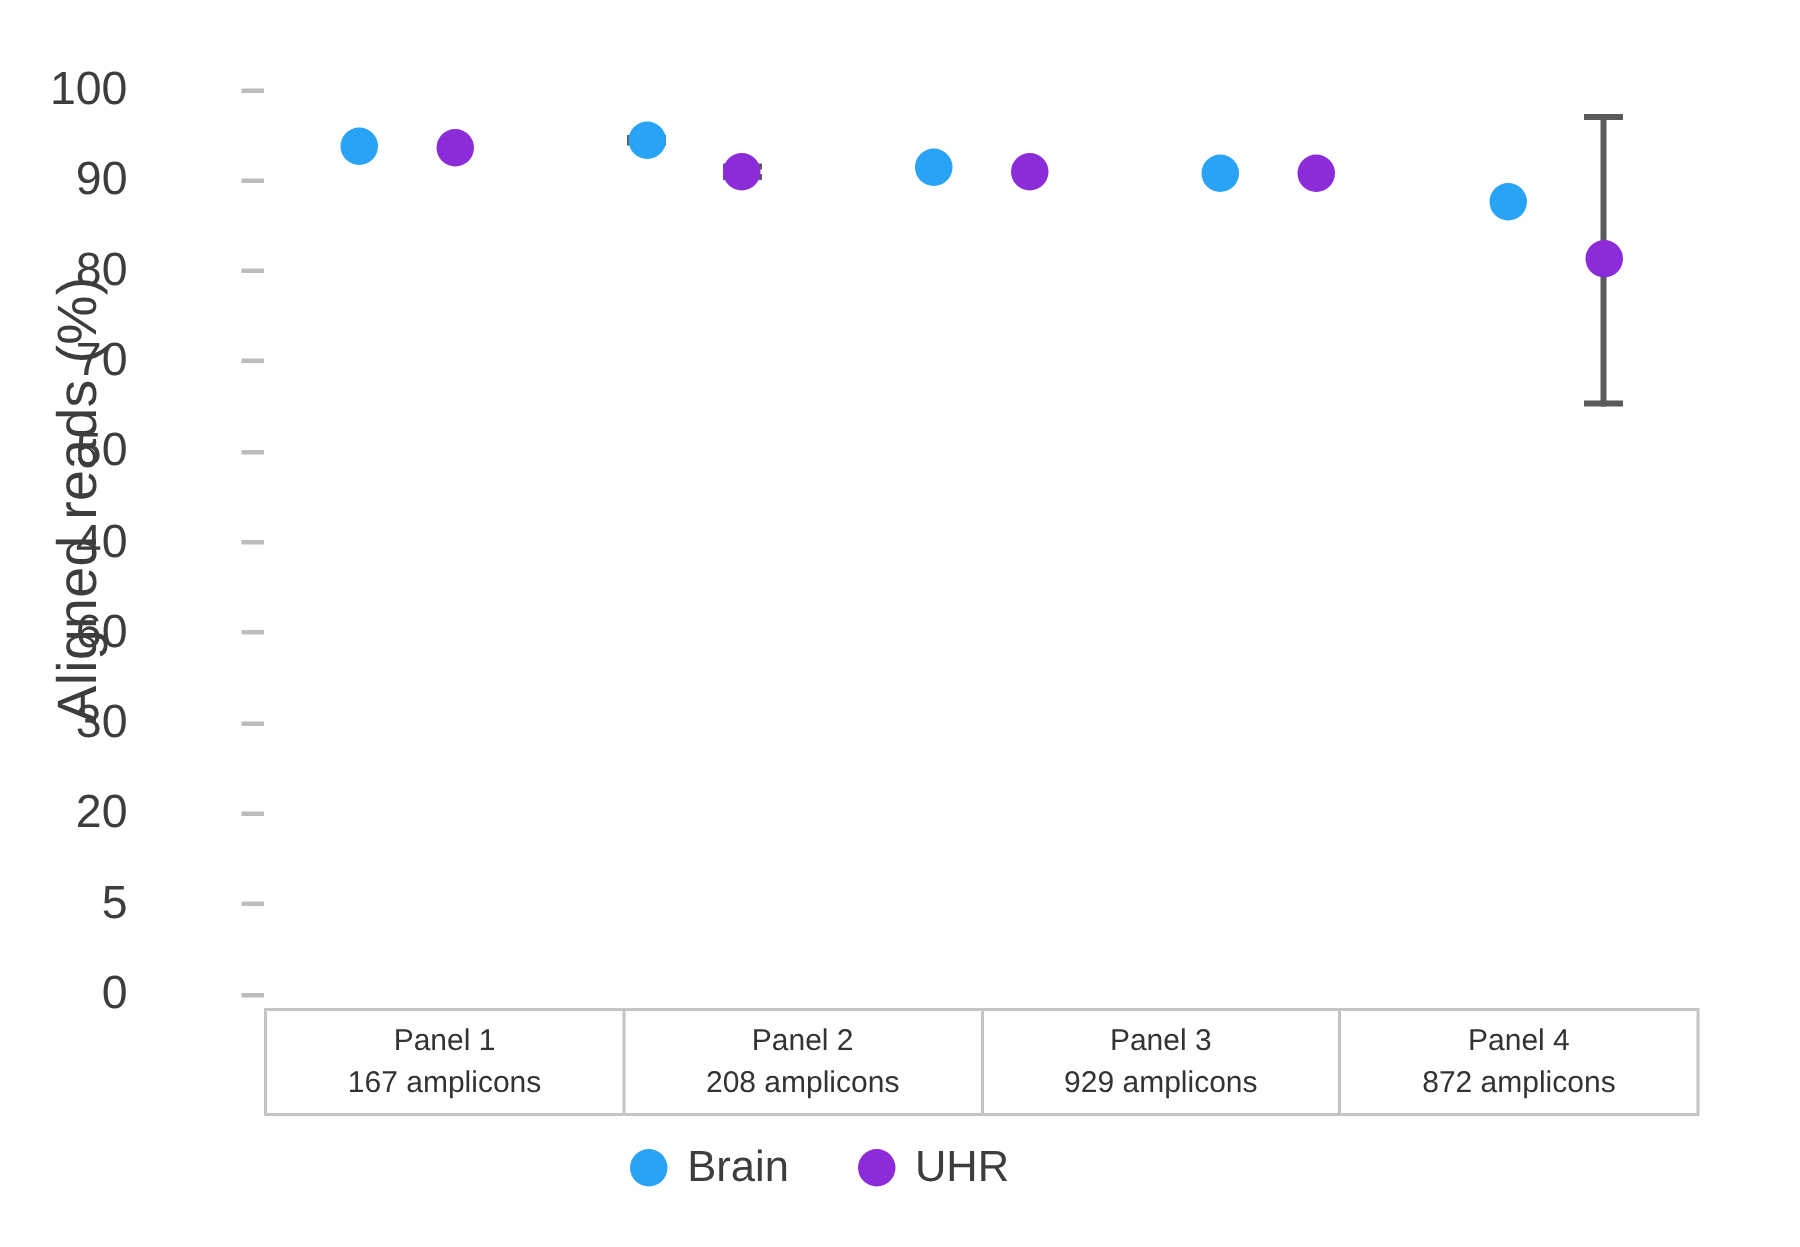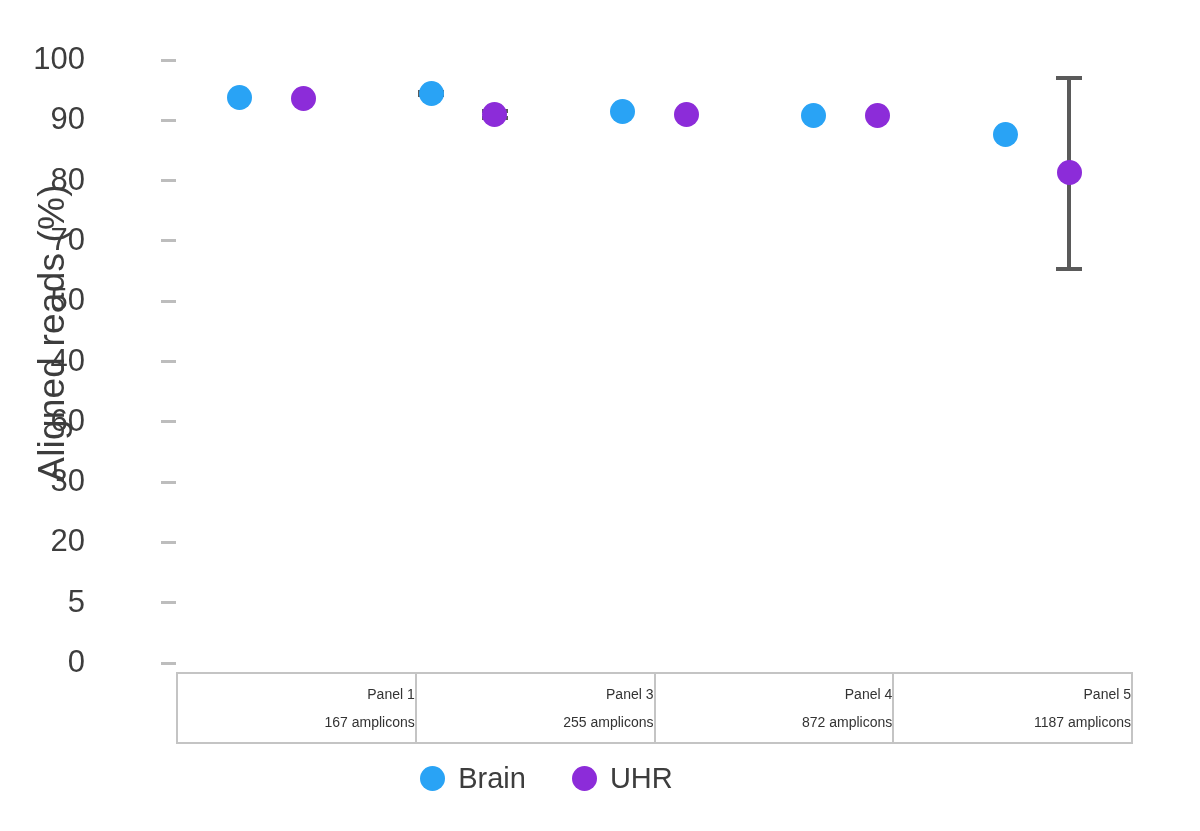--- a/index.html
+++ b/index.html
@@ -56,22 +56,22 @@
     width:957px;height:72px;
     box-sizing:border-box;
     border:2px solid #c4c4c4;
     display:flex;
   }
   .strip-cell{
     flex:1 1 0;
     box-sizing:border-box;
     border-right:2px solid #c4c4c4;
     display:flex;flex-direction:column;
-    align-items:flex-end;justify-content:center;
-    font-size:14px;color:#333;line-height:28px;
+    align-items:center;justify-content:center;
+    font-size:20px;color:#333;line-height:28px;
   }
   .strip-cell:last-child{border-right:none;}
 
   
   #legend{
     position:absolute;left:0;top:762px;width:1093px;
     display:flex;align-items:center;justify-content:center;gap:46px;
   }
   .legend-item{display:flex;align-items:center;gap:13px;}
   .legend-dot{width:25px;height:25px;border-radius:50%;}
@@ -162,30 +162,30 @@
         <div class="point" title="UHR — Panel 5: 81.4%" style="left: 127.6px; top: 142.158px; background: rgb(140, 44, 217);"></div>
       </div>
     </div>
 
   <div id="strip">
       <div class="strip-cell">
         <div>Panel 1</div>
         <div>167 amplicons</div>
       </div>
       <div class="strip-cell">
+        <div>Panel 2</div>
+        <div>208 amplicons</div>
+      </div>
+      <div class="strip-cell">
         <div>Panel 3</div>
-        <div>255 amplicons</div>
+        <div>929 amplicons</div>
       </div>
       <div class="strip-cell">
         <div>Panel 4</div>
         <div>872 amplicons</div>
-      </div>
-      <div class="strip-cell">
-        <div>Panel 5</div>
-        <div>1187 amplicons</div>
       </div>
     </div>
 
   <div id="legend">
       <div class="legend-item">
         <span class="legend-dot" style="background: rgb(41, 163, 245);"></span>
         <span class="legend-text">Brain</span>
       </div>
       <div class="legend-item">
         <span class="legend-dot" style="background: rgb(140, 44, 217);"></span>

